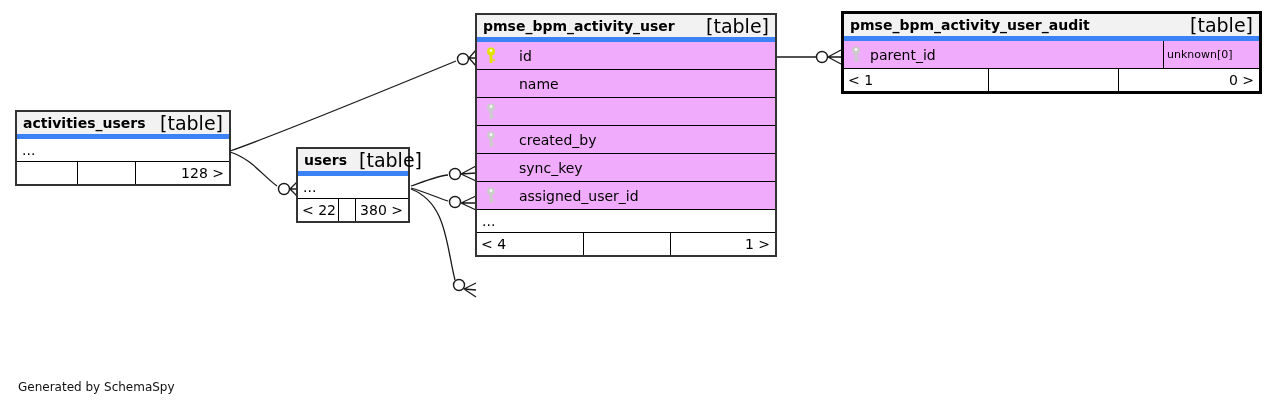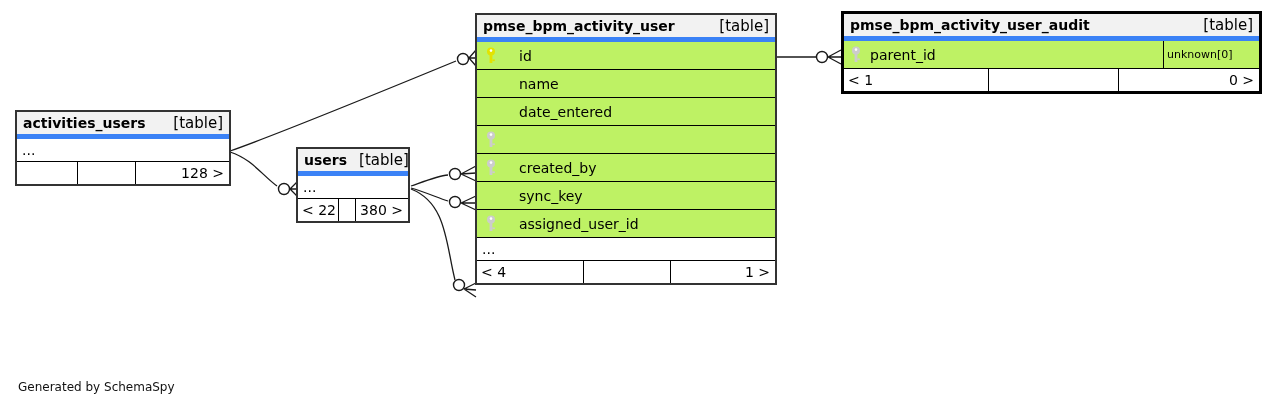--- a/index.html
+++ b/index.html
@@ -15,25 +15,25 @@
     box-sizing:border-box; cursor:pointer;
   }
   .tbox.emphasis { border:3px solid #000000; }
 
   .thead {
     background:#f2f2f2; border-bottom:5px solid #3b82f6;
     display:flex; justify-content:space-between; align-items:center;
     height:27px; padding:0 6px; box-sizing:border-box;
   }
   .tname { font-weight:bold; font-size:14px; white-space:nowrap; }
-  .tbadge { font-size:15px; margin-left:12px; white-space:nowrap; }
+  .tbadge { font-size:19px; margin-left:12px; white-space:nowrap; }
 
   .trow {
     display:flex; align-items:center; border-bottom:1px solid #000;
-    height:28px; box-sizing:border-box; font-size:14px; background:#bef264;justify-content:space-between;
+    height:28px; box-sizing:border-box; font-size:14px; background:#f0abfc;justify-content:space-between;
   }
   .keycell { width:42px; display:flex; align-items:center; justify-content:flex-start;
              padding-left:9px; box-sizing:border-box; flex:none; }
   .keycell.narrow { width:26px; padding-left:7px; }
   .colname { flex:1; white-space:nowrap; overflow:hidden; }
   .typecell {
     flex:none; width:96px; height:100%; border-left:1px solid #000;
     display:flex; align-items:center; padding:0 3px; box-sizing:border-box;
     white-space:nowrap; font-size:11px;
   }
@@ -144,24 +144,20 @@
         </svg>
       </span>
       <span class="colname">id</span>
     </div>
 
     <div class="trow">
       <span class="keycell"></span>
       <span class="colname">name</span>
     </div>
 
-    <div class="trow">
-      <span class="keycell"></span>
-      <span class="colname">date_entered</span>
-    </div>
 
 
     <div class="trow">
       <span class="keycell">
         <svg class="key" width="10" height="17" viewBox="0 0 10 17">
           <circle cx="5" cy="4.5" r="4" fill="#cccccc"></circle>
           <circle cx="5" cy="3.6" r="1.3" fill="#ffffff"></circle>
           <rect x="3.6" y="8" width="2.8" height="8" fill="#cccccc"></rect>
           <rect x="6.4" y="12.4" width="2.4" height="1.7" fill="#cccccc"></rect>
         </svg>

